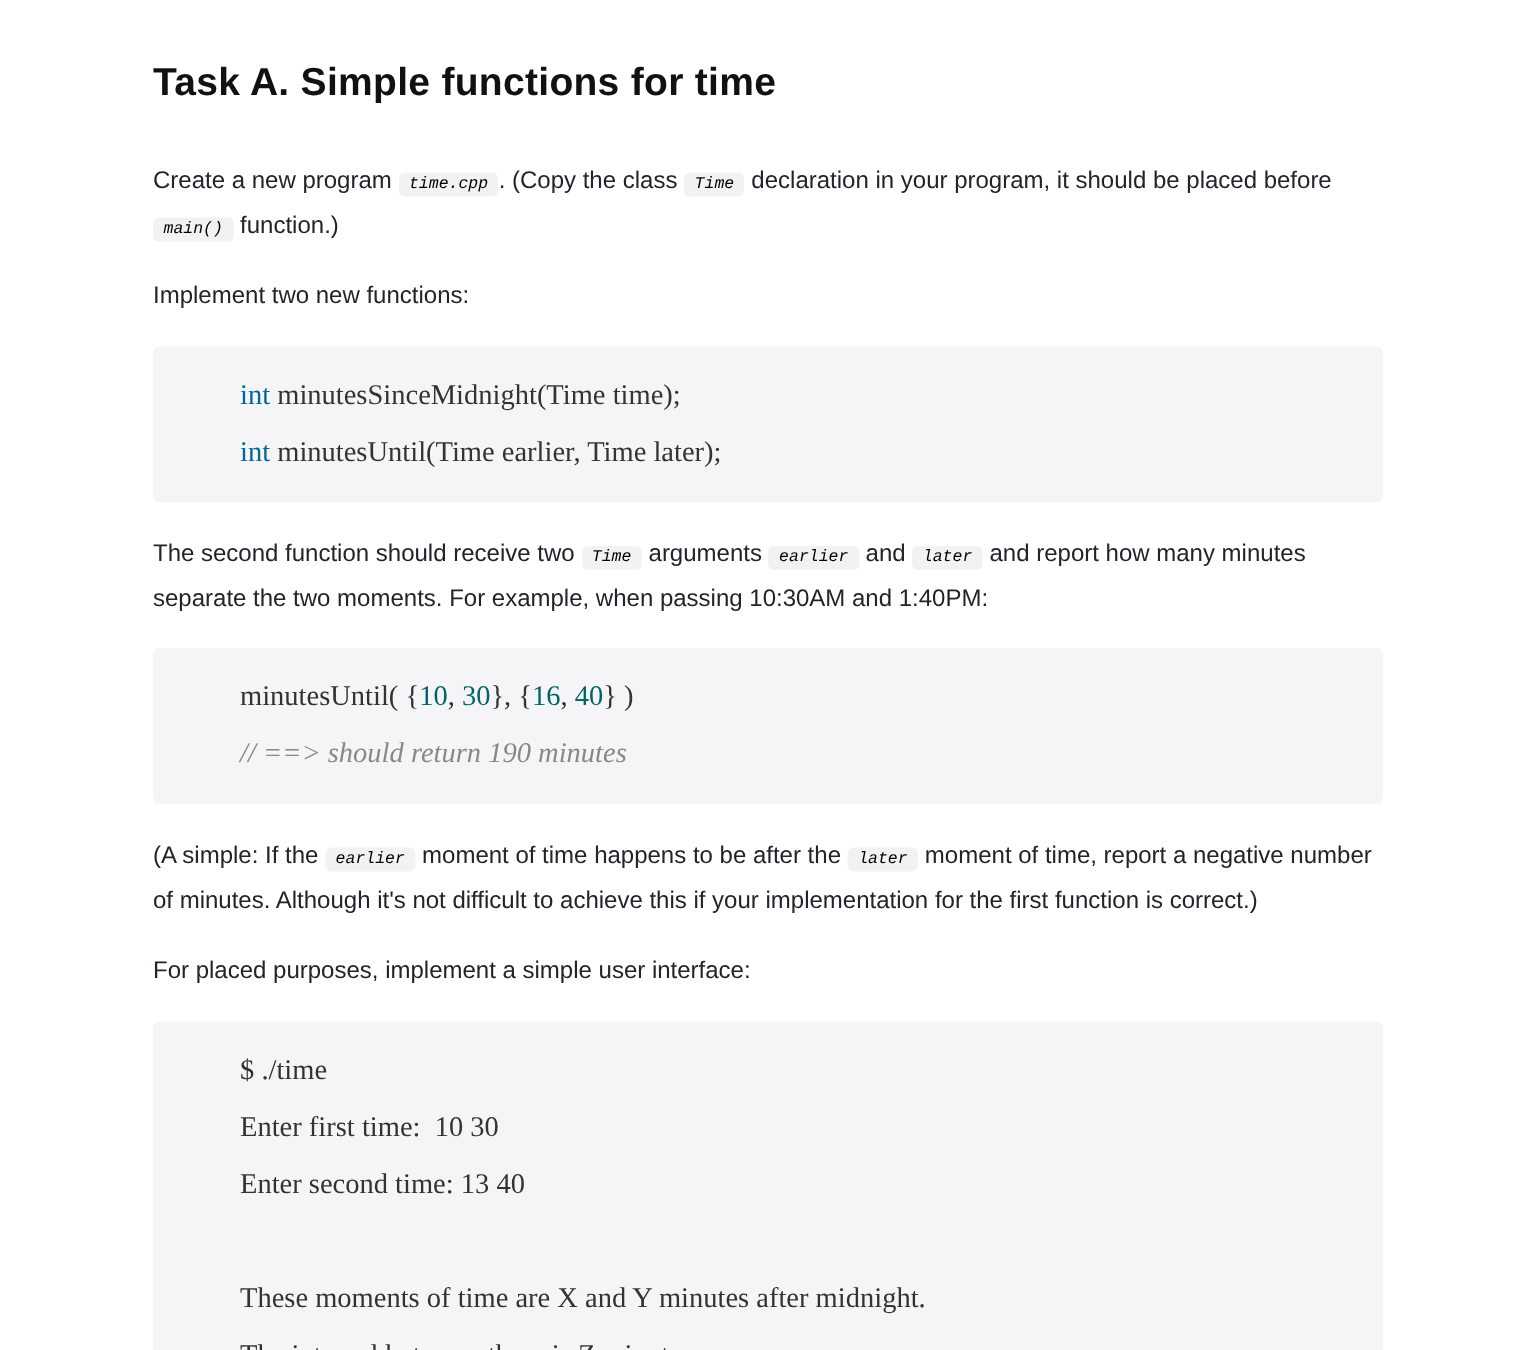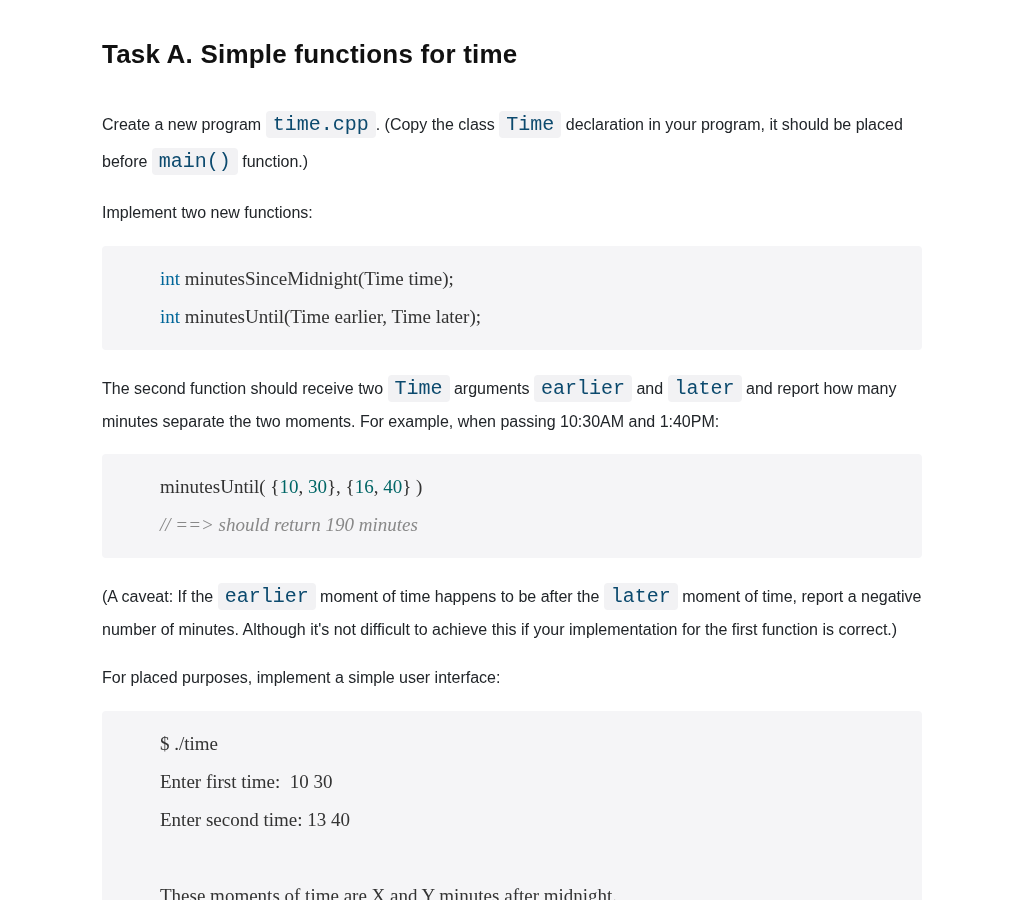--- a/index.html
+++ b/index.html
@@ -25,25 +25,26 @@
     color: #111;
   }
   p {
     margin: 0 0 18px 0;
     font-size: 16px;
     line-height: 1.85;
     color: #212529;
   }
   code.inline {
     font-family: "SFMono-Regular", Consolas, "Liberation Mono", Menlo, Courier, monospace;
-    font-size: 20px;
+    font-size: 11px;
     background: #f2f2f4;
     border-radius: 4px;
     padding: 2px 7px;
-    color: #0c4a6e;
+    color: #000000;
+    font-style: italic;
   }
   pre.codeblock {
     background: #f5f5f7;
     border-radius: 4px;
     margin: 0 0 20px 0;
     padding: 14px 18px 14px 58px;
     font-family: Liberation Serif, serif;
     font-size: 19px;
     line-height: 2.0;
     color: #333;
@@ -72,21 +73,21 @@
 
 
   <p>
     <span>The second function should receive two </span><code class="inline">Time</code><span> arguments </span><code class="inline">earlier</code><span> and </span><code class="inline">later</code><span> and report how many minutes separate the two moments. For example, when passing 10:30AM and 1:40PM:</span>
   </p>
 
   <pre class="codeblock"><span>minutesUntil( {</span><span class="num">10</span><span>, </span><span class="num">30</span><span>}, {</span><span class="num">16</span><span>, </span><span class="num">40</span><span>} )</span>
 <span class="cmt">// ==&gt; should return 190 minutes</span></pre>
 
   <p>
-    <span>(A caveat: If the </span><code class="inline">earlier</code><span> moment of time happens to be after the </span><code class="inline">later</code><span> moment of time, report a negative number of minutes. Although it's not difficult to achieve this if your implementation for the first function is correct.)</span>
+    <span>(A simple: If the </span><code class="inline">earlier</code><span> moment of time happens to be after the </span><code class="inline">later</code><span> moment of time, report a negative number of minutes. Although it's not difficult to achieve this if your implementation for the first function is correct.)</span>
   </p>
 
   <p>For placed purposes, implement a simple user interface:</p>
 
   <pre class="codeblock">$ ./time
 Enter first time:  10 30
 Enter second time: 13 40
 
 These moments of time are X and Y minutes after midnight.
 The interval between them is Z minutes.</pre>

